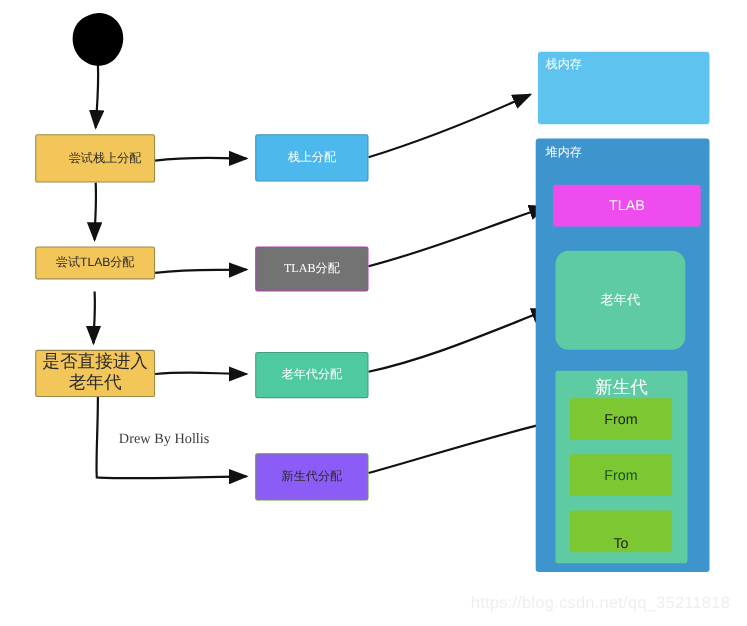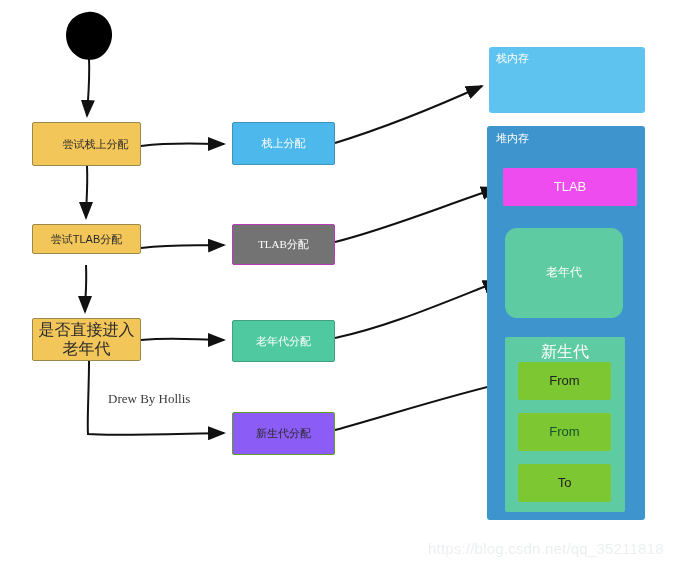--- a/index.html
+++ b/index.html
@@ -164,21 +164,21 @@
               color:#1f1f1f; font-size:13px; border-radius:2px;">
     <span class="lbl">From</span>
   </div>
 
   <div class="node" style="left:518px; top:413px; width:93px; height:38px; background:#7dc832;
               color:#14532d; font-size:13px; border-radius:2px;">
     <span class="lbl">From</span>
   </div>
 
   <div class="node" style="left:518px; top:464px; width:93px; height:38px; background:#7dc832;
-              color:#1f1f1f; font-size:13px; border-radius:2px;">
+              color:#1f1f1f; font-size:13px; border-radius:2px;align-items:flex-end;">
     <span class="lbl">To</span>
   </div>
 
   <div class="drew-text" style="left:108px; top:391px;">Drew By Hollis</div>
 
   <div class="watermark" style="left:428px; top:540px;">https://blog.csdn.net/qq_35211818</div>
 
 </div>
 
 </body></html>

